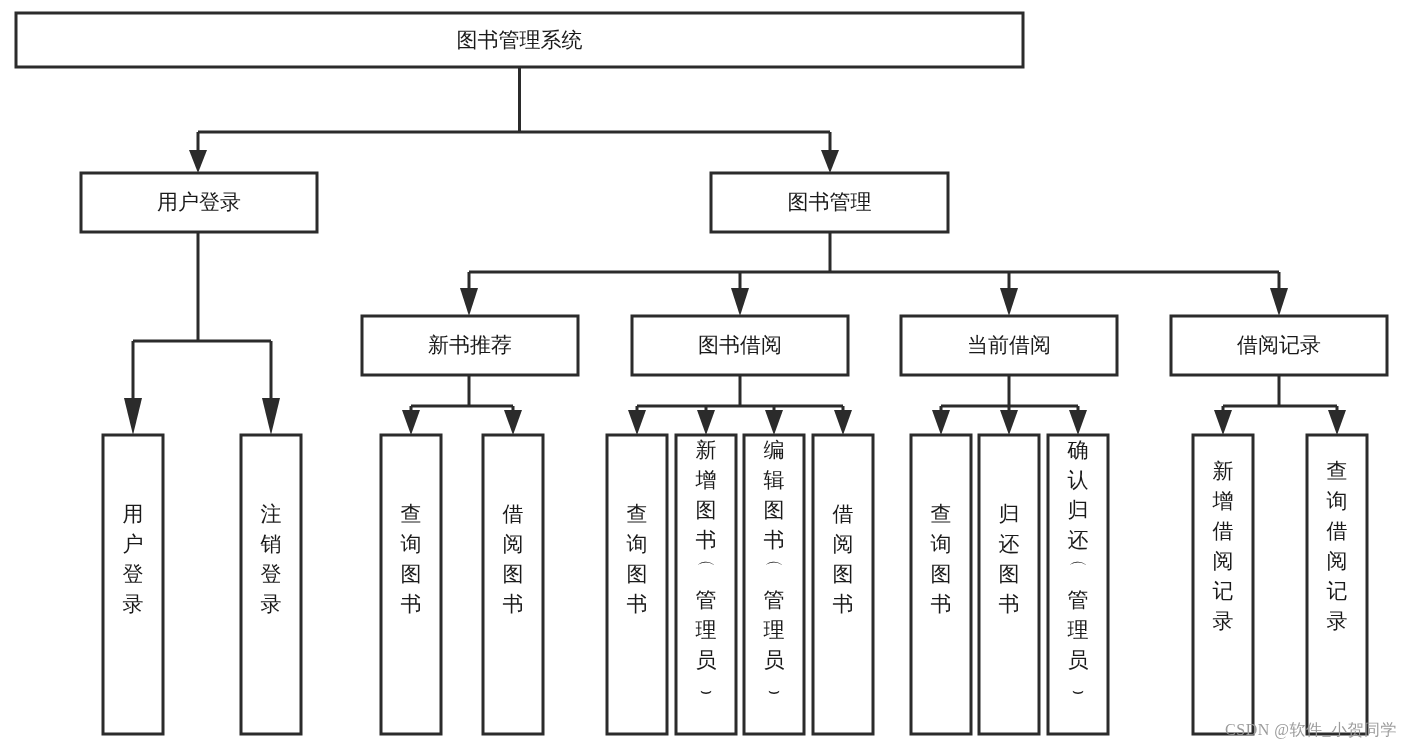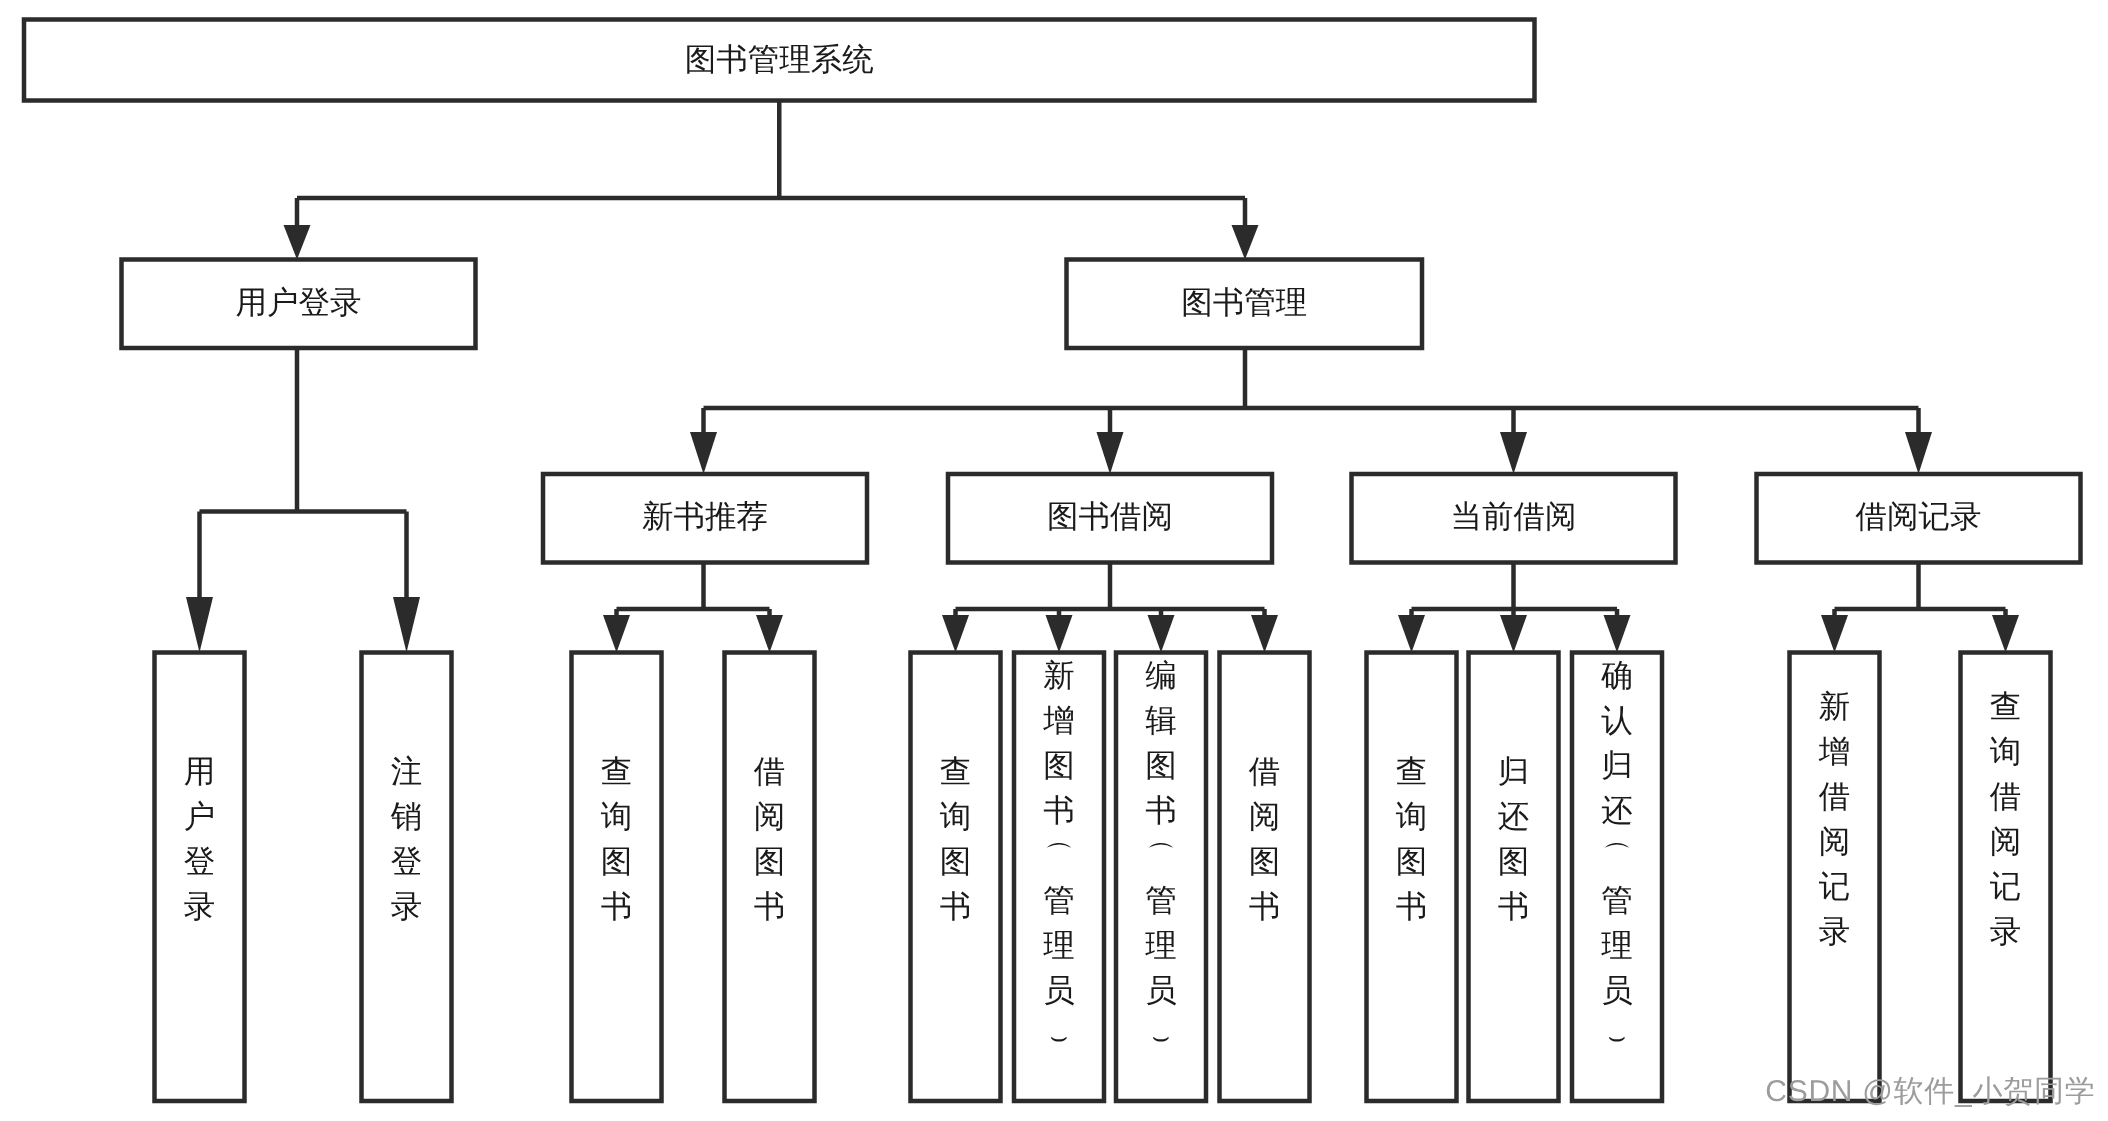--- a/index.html
+++ b/index.html
@@ -51,22 +51,22 @@
   .node-label-vertical {
     font-family: "Liberation Sans", "DejaVu Sans", sans-serif;
     fill: #1a1a1a;
     font-size: 21px;
     text-anchor: middle;
   }
   .watermark-text {
     position: absolute;
     right: 8px;
     bottom: 6px;
-    font-family: Liberation Sans, sans-serif;
-    font-size: 20px;
+    font-family: Liberation Serif, serif;
+    font-size: 16px;
     color: #9c9c9c;
     white-space: nowrap;
     letter-spacing: 0.5px;
     pointer-events: none;
   }
 </style>
 </head>
 <body>
 
 <div id="diagram-root">

